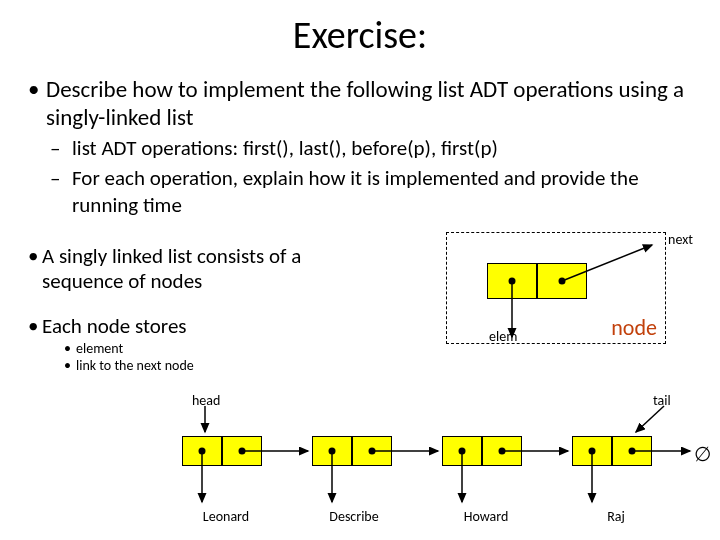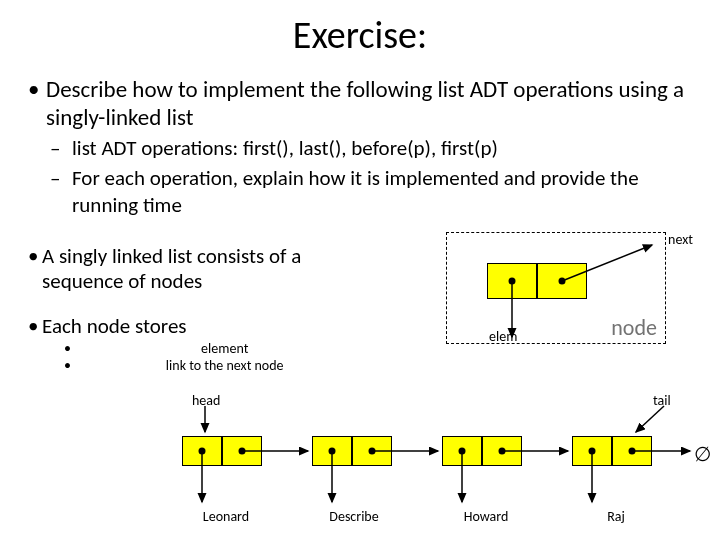--- a/index.html
+++ b/index.html
@@ -5,30 +5,30 @@
   * { margin:0; padding:0; box-sizing:border-box; }
   body { width:720px; height:540px; background:#fff; font-family:Calibri,Arial,sans-serif; color:#000; position:relative; overflow:hidden; }
   .title { font-size:38px; text-align:center; margin-top:12px; font-weight:400; }
   .bullets { margin:18px 36px 0 28px; }
   .b1 { font-size:23px; line-height:1.2; padding-left:18px; position:relative; }
   .b1::before { content:"•"; position:absolute; left:0; top:0; }
   .b2 { font-size:21px; line-height:1.25; padding-left:22px; position:relative; margin-left:22px; margin-top:4px; }
   .b2::before { content:"–"; position:absolute; left:0; top:0; }
   .b3 { font-size:21px; line-height:1.2; padding-left:14px; position:relative; margin-left:4px; margin-top:20px; }
   .b3::before { content:"•"; position:absolute; left:0; top:0; }
-  .b4 { font-size:14px; line-height:1.2; padding-left:12px; position:relative; margin-left:40px; margin-top:1px;text-align:center; }
+  .b4 { font-size:14px; line-height:1.2; padding-left:12px; position:relative; margin-left:40px; margin-top:1px; }
   .b4::before { content:"•"; position:absolute; left:0; top:0; }
   .lower { margin:6px 24px 0 24px; display:flex; }
   .lower-left { width:52%; }
   .lower-right { width:48%; position:relative; }
   .node-box { border:1.5px dashed #000; position:absolute; right:30px; top:8px; width:220px; height:112px; }
   .rect { position:absolute; background:#ffff00; border:1.5px solid #000; }
   .dot { position:absolute; width:7px; height:7px; background:#000; border-radius:50%; transform:translate(-50%,-50%); }
   .lbl { position:absolute; font-size:14px; }
-  .lbl-big { position:absolute; font-size:22px; color:#737373; font-weight:400; }
+  .lbl-big { position:absolute; font-size:22px; color:#c2410c; font-weight:400; }
   .list-area { position:absolute; left:0; top:392px; width:720px; height:148px; }
   .node-pair { position:absolute; }
   .elem-rect { width:40px; height:30px; background:#ffff00; border:1.5px solid #000; float:left; position:relative; }
   .ptr-rect  { width:40px; height:30px; background:#ffff00; border:1.5px solid #000; float:left; position:relative; }
   .name-lbl { position:absolute; font-size:14px; text-align:center;margin-left:20px; }
   svg.ov { position:absolute; left:0; top:0; pointer-events:none; }
   .empty { position:absolute; font-family:Arial,sans-serif; font-size:20px; }
 </style>
 </head>
 <body>

